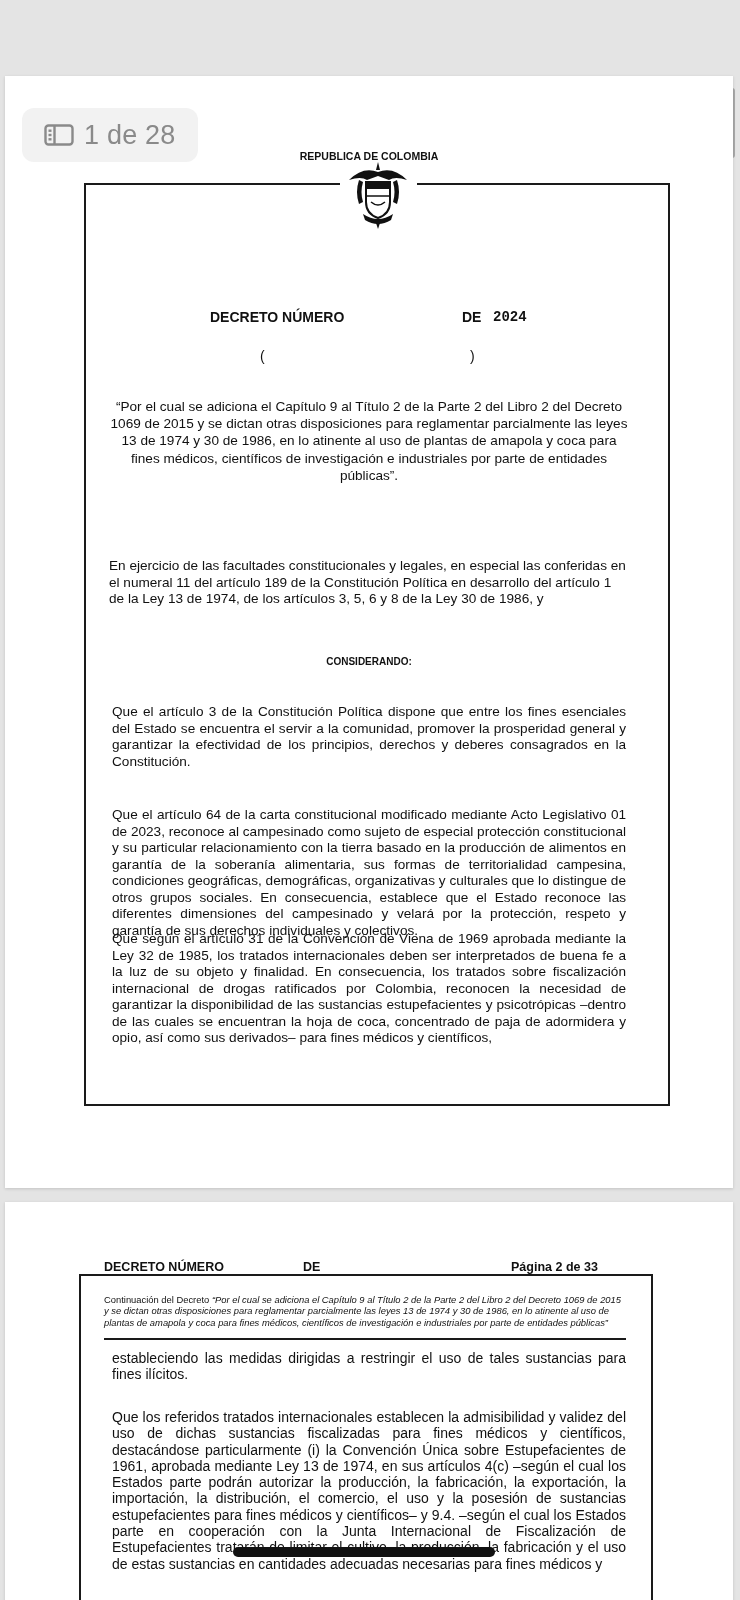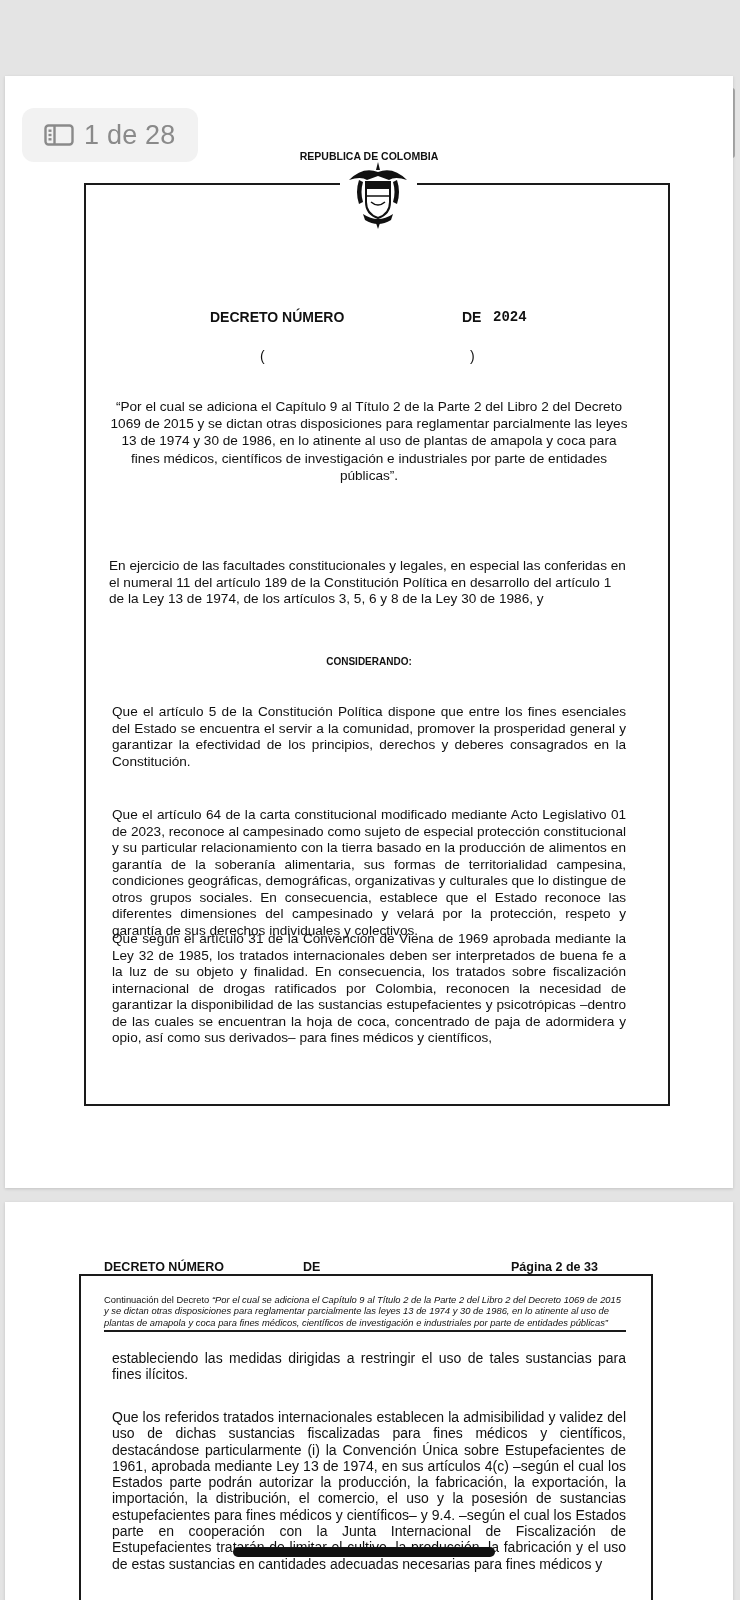--- a/index.html
+++ b/index.html
@@ -103,21 +103,21 @@
     position: absolute; top: 58px; left: 0; width: 100%;
     font-weight: bold; font-size: 12.5px;
   }
   .p2-header .h-label { position:absolute; left: 99px; }
   .p2-header .h-de { position:absolute; left: 298px; }
   .p2-header .h-page { position:absolute; left: 506px; }
   #frame2 { left: 74px; top: 72px; width: 574px; height: 400px; border-bottom: none; }
   .continuation {
     position: absolute; left: 99px; width: 522px; top: 92px;
     font-size: 9.4px; line-height: 11.3px;
-    padding-bottom: 2px;
+    padding-bottom: 10px;
     border-bottom: 2px solid #1a1a1a;
   }
   .continuation em { font-style: italic; }
   .p2-par {
     position: absolute; left: 107px; width: 514px;
     text-align: justify; font-size: 14px; line-height: 16.3px;
   }
   #p2par1 { top: 148px; }
   #p2par2 { top: 207px; }
   .redaction {
@@ -169,21 +169,21 @@
   </div>
   <div class="parens">
     <span class="p-open">(</span>
     <span class="p-close">)</span>
   </div>
 
   <div class="title-quote">“Por el cual se adiciona el Capítulo 9 al Título 2 de la Parte 2 del Libro 2 del Decreto 1069 de 2015 y se dictan otras disposiciones para reglamentar parcialmente las leyes 13 de 1974 y 30 de 1986, en lo atinente al uso de plantas de amapola y coca para fines médicos, científicos de investigación e industriales por parte de entidades públicas”.</div>
   <div class="ejercicio">En ejercicio de las facultades constitucionales y legales, en especial las conferidas en el numeral 11 del artículo 189 de la Constitución Política en desarrollo del artículo 1 de la Ley 13 de 1974, de los artículos 3, 5, 6 y 8 de la Ley 30 de 1986, y</div>
   <div class="considerando">CONSIDERANDO:</div>
 
-  <div class="body-par" id="par1">Que el artículo 5 de la Constitución Política dispone que entre los fines esenciales del Estado se encuentra el servir a la comunidad, promover la prosperidad general y garantizar la efectividad de los principios, derechos y deberes consagrados en la Constitución.</div>
+  <div class="body-par" id="par1">Que el artículo 3 de la Constitución Política dispone que entre los fines esenciales del Estado se encuentra el servir a la comunidad, promover la prosperidad general y garantizar la efectividad de los principios, derechos y deberes consagrados en la Constitución.</div>
   <div class="body-par" id="par2">Que el artículo 64 de la carta constitucional modificado mediante Acto Legislativo 01 de 2023, reconoce al campesinado como sujeto de especial protección constitucional y su particular relacionamiento con la tierra basado en la producción de alimentos en garantía de la soberanía alimentaria, sus formas de territorialidad campesina, condiciones geográficas, demográficas, organizativas y culturales que lo distingue de otros grupos sociales. En consecuencia, establece que el Estado reconoce las diferentes dimensiones del campesinado y velará por la protección, respeto y garantía de sus derechos individuales y colectivos.</div>
   <div class="body-par" id="par3">Que según el artículo 31 de la Convención de Viena de 1969 aprobada mediante la Ley 32 de 1985, los tratados internacionales deben ser interpretados de buena fe a la luz de su objeto y finalidad. En consecuencia, los tratados sobre fiscalización internacional de drogas ratificados por Colombia, reconocen la necesidad de garantizar la disponibilidad de las sustancias estupefacientes y psicotrópicas –dentro de las cuales se encuentran la hoja de coca, concentrado de paja de adormidera y opio, así como sus derivados– para fines médicos y científicos,</div>
 </div>
 
 <div class="page" id="page2">
   <div class="p2-header">
     <span class="h-label">DECRETO NÚMERO</span>
     <span class="h-de">DE</span>
     <span class="h-page">Página 2 de 33</span>
   </div>

